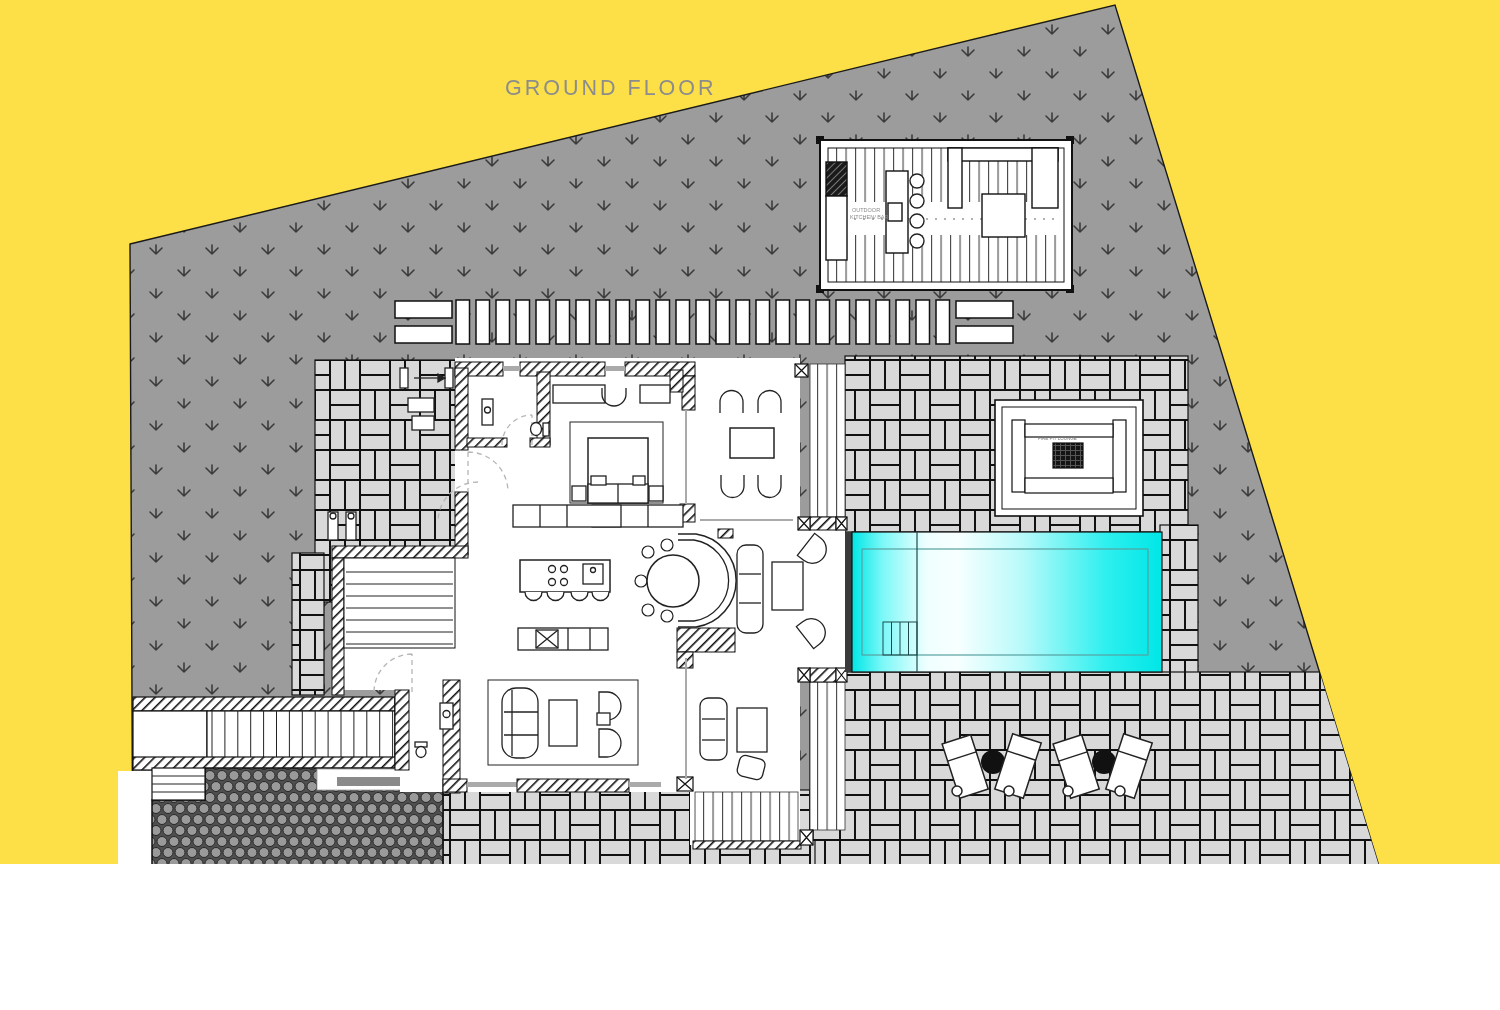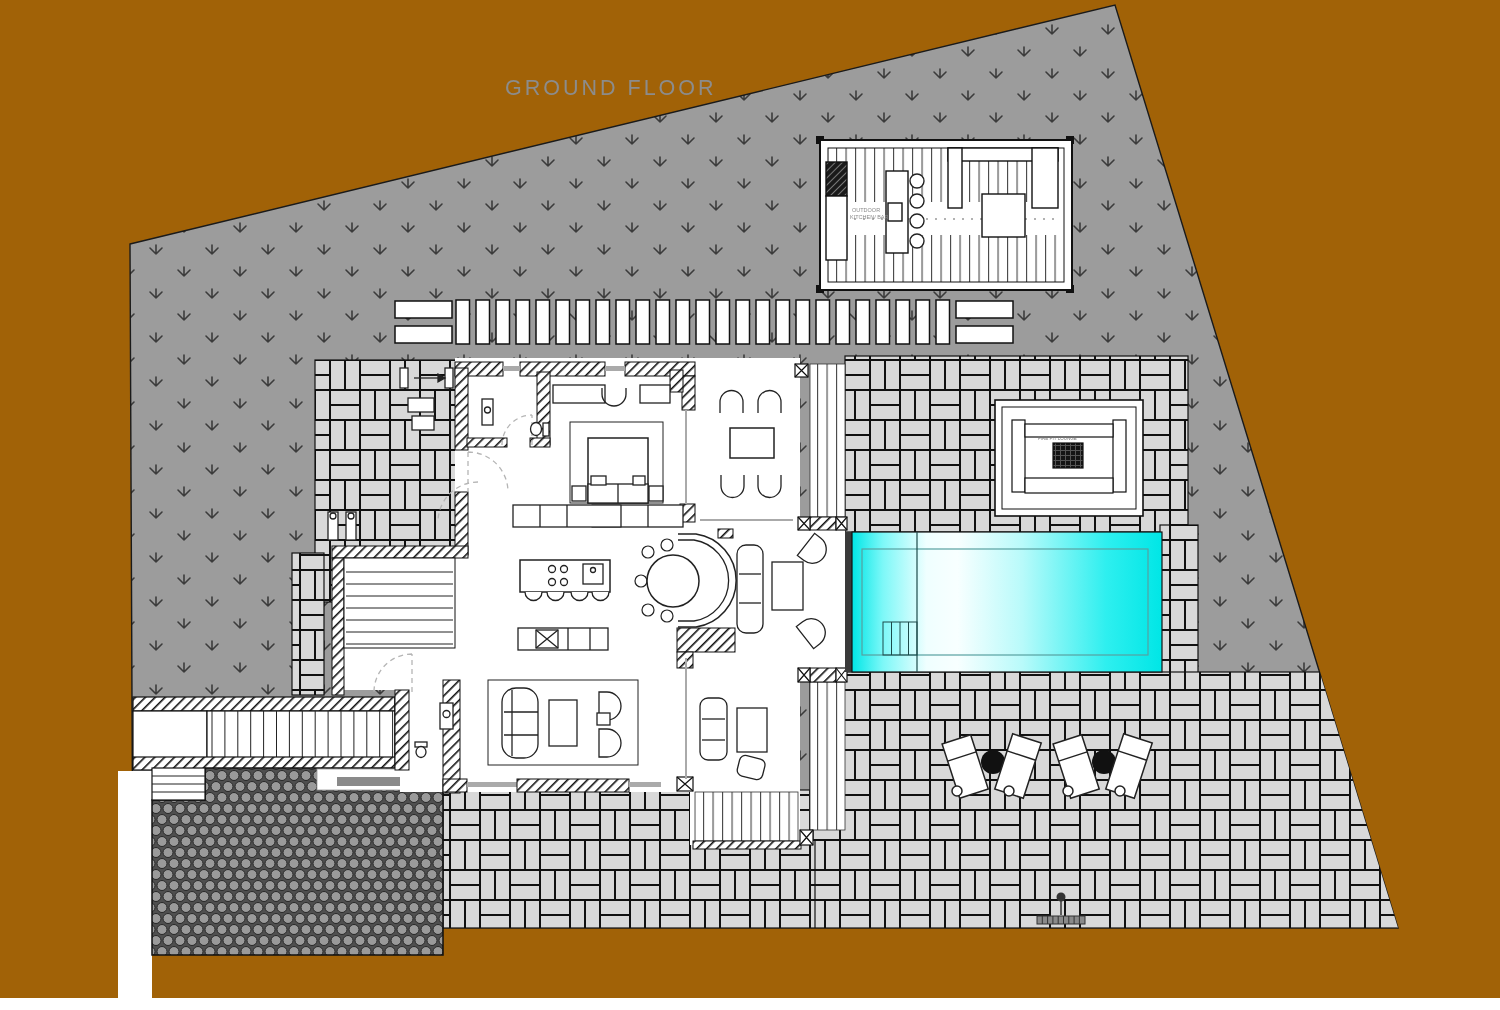--- a/index.html
+++ b/index.html
@@ -1,16 +1,16 @@
 <!DOCTYPE html>
 <html><head>
 <meta charset="utf-8">
 <style>
   html,body{margin:0;padding:0;background:#fff;}
-  .canvas{position:relative;width:1500px;height:998px;background:#a16207;overflow:hidden;
+  .canvas{position:relative;width:1500px;height:864px;background:#fde047;overflow:hidden;
           font-family:"Liberation Sans",sans-serif;}
   svg{position:absolute;left:0;top:0;}
   text{font-family:"Liberation Sans",sans-serif;}
 </style>
 </head>
 <body>
 
 <div class="canvas">
 <svg width="1500" height="1010" viewBox="0 0 1500 1010">
   <defs>

